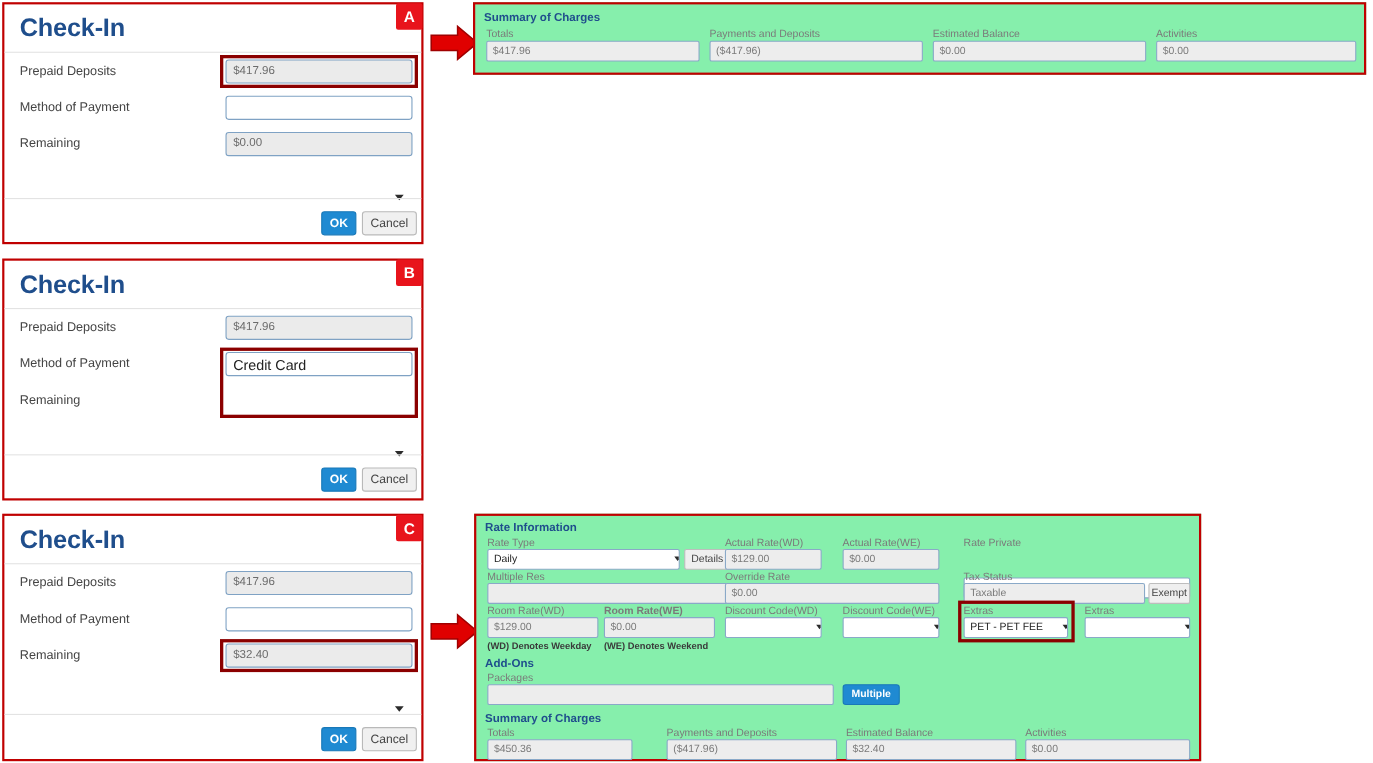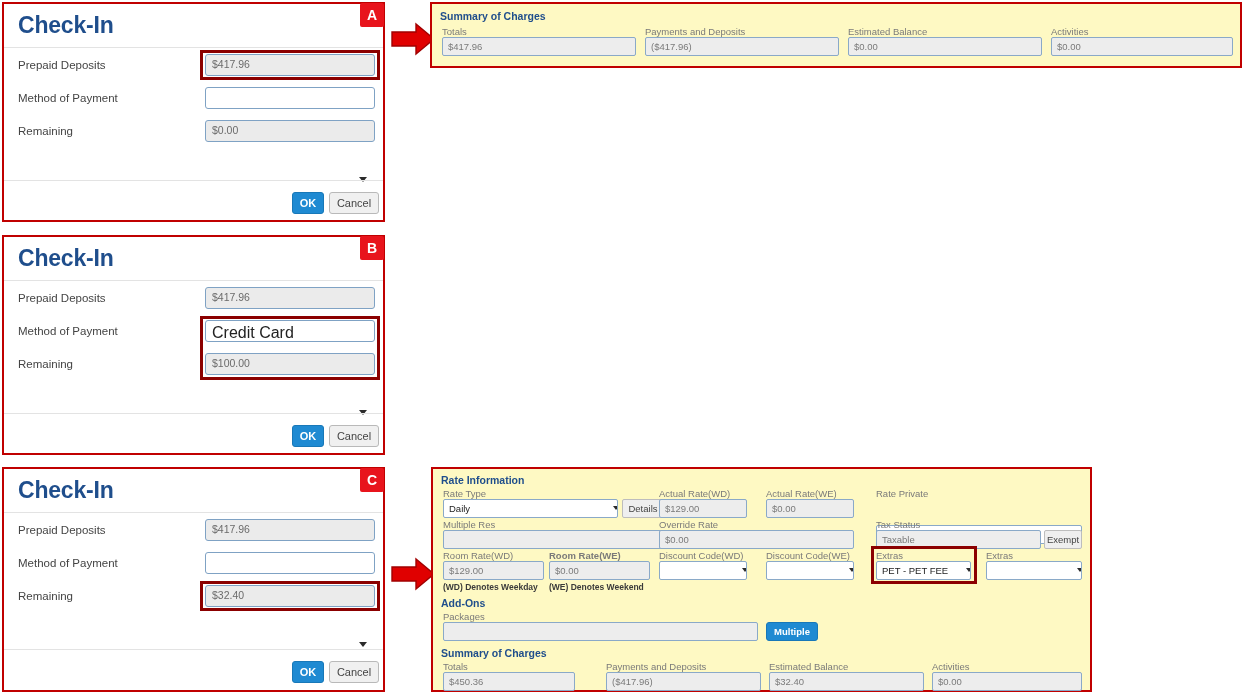--- a/index.html
+++ b/index.html
@@ -2,38 +2,38 @@
 <html><head>
 <meta charset="utf-8">
 <style>
   html,body{margin:0;padding:0;background:#ffffff;}
   body{
     width:1248px;height:694px;position:relative;overflow:hidden;
     font-family:"Liberation Sans","DejaVu Sans",sans-serif;
     font-size:11px;color:#333;
   }
   
-  .panel{position:absolute;box-sizing:border-box;border:2px solid #c00000;background:#fef9c3;}
+  .panel{position:absolute;box-sizing:border-box;border:2px solid #c00000;background:#86efac;}
   .dlg{background:#fff;}
   .dlg-title{
     position:absolute;left:14px;top:8px;
     font-size:23px;font-weight:bold;color:#1f4e8c;letter-spacing:-.2px;
   }
   .dlg-hr{position:absolute;left:0;right:0;height:1px;background:#e3e3e3;}
   .row{position:absolute;left:0;right:0;height:26px;}
   .row-label{position:absolute;left:14px;top:5px;font-size:11.5px;color:#444;white-space:nowrap;}
   .fld{
     position:absolute;left:201px;width:170px;height:22px;box-sizing:border-box;
     border:1px solid #7fa2c4;border-radius:3px;background:#ebebeb;
     font-size:10.5px;color:#6b6b6b;padding:3px 5px 0 6px;
   }
   .sel{
     position:absolute;left:201px;width:170px;height:22px;box-sizing:border-box;
     border:1px solid #7fa2c4;border-radius:3px;background:#ffffff;
-    font-size:16px;color:#222;padding:3px 18px 0 6px;
+    font-size:13px;color:#222;padding:3px 18px 0 6px;
   }
   .caret{position:absolute;right:6px;top:6px;width:8px;height:8px;}
   .caret:before{
     content:"";position:absolute;left:0;top:1px;
     border-left:4px solid transparent;border-right:4px solid transparent;
     border-top:5px solid #2b2b2b;
   }
   .btn-ok{
     position:absolute;width:32px;height:22px;background:#1f8ad2;border:1px solid #1878b8;
     border-radius:3px;color:#fff;font-size:11px;font-weight:bold;text-align:center;
@@ -125,21 +125,20 @@
   </div>
 
   <div class="row" style="top:83px;">
     <span class="row-label">Method of Payment</span>
     <div class="sel">Credit Card</div>
     <span class="caret" style="left:355px;top:89px;position:absolute;"></span>
   </div>
 
   <div class="row" style="top:116px;">
     <span class="row-label">Remaining</span>
-    <div class="fld">$100.00</div>
   </div>
 
   <div class="dlg-hr" style="top:176px;"></div>
   <div class="btn-ok" style="left:288px;top:188px;">OK</div>
   <div class="btn-cancel" style="left:325px;top:188px;">Cancel</div>
 
   <div class="hl" style="left:196px;top:79px;width:180px;height:64px;"></div>
 </div>
 <div class="badge" style="left:360px;top:236px;">B</div>
 

